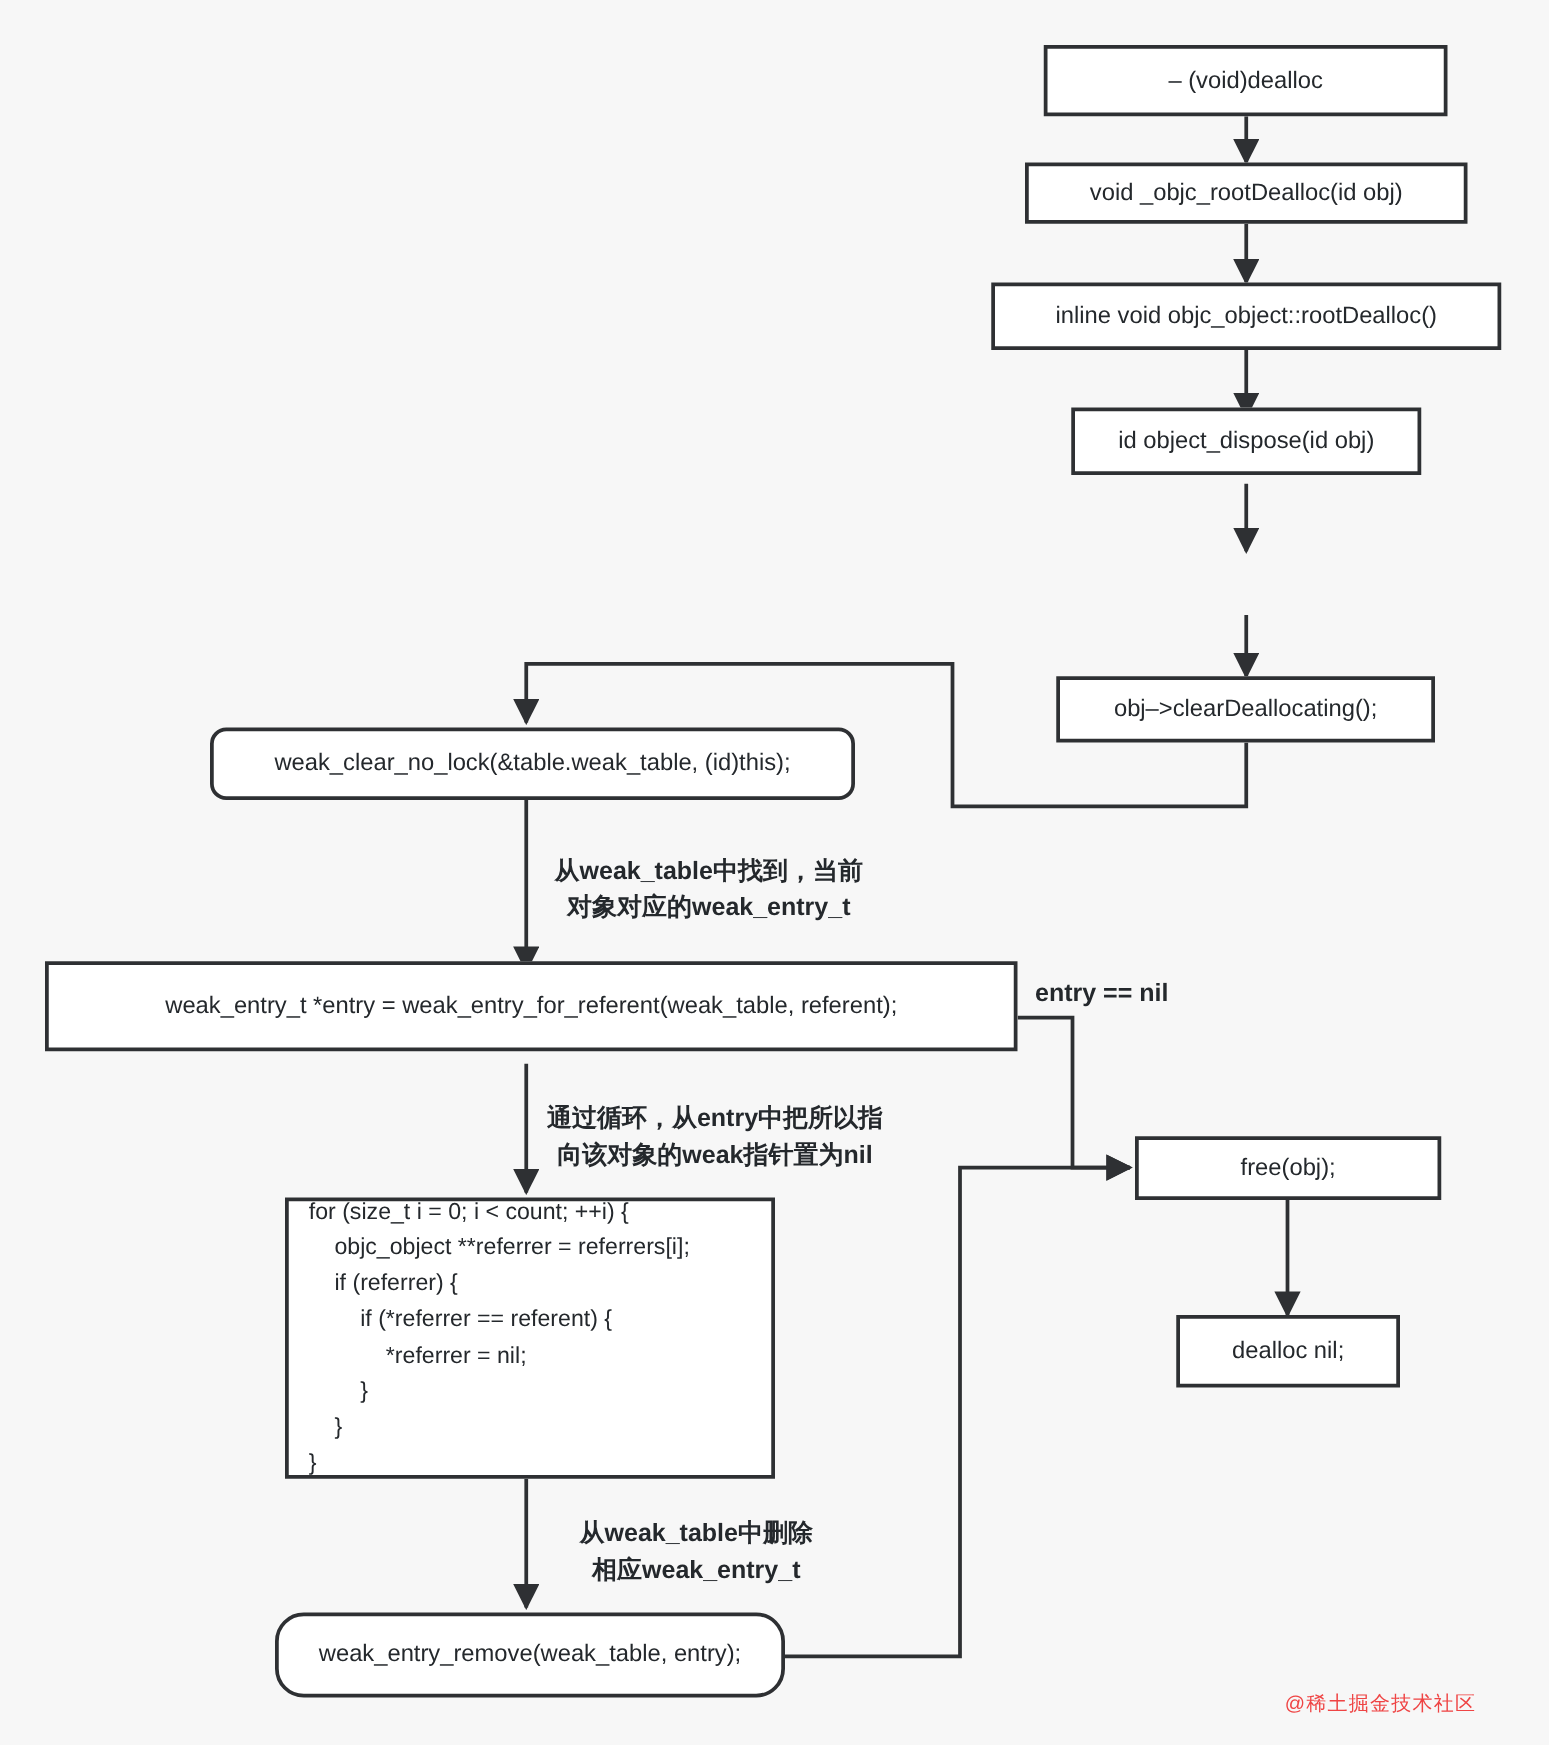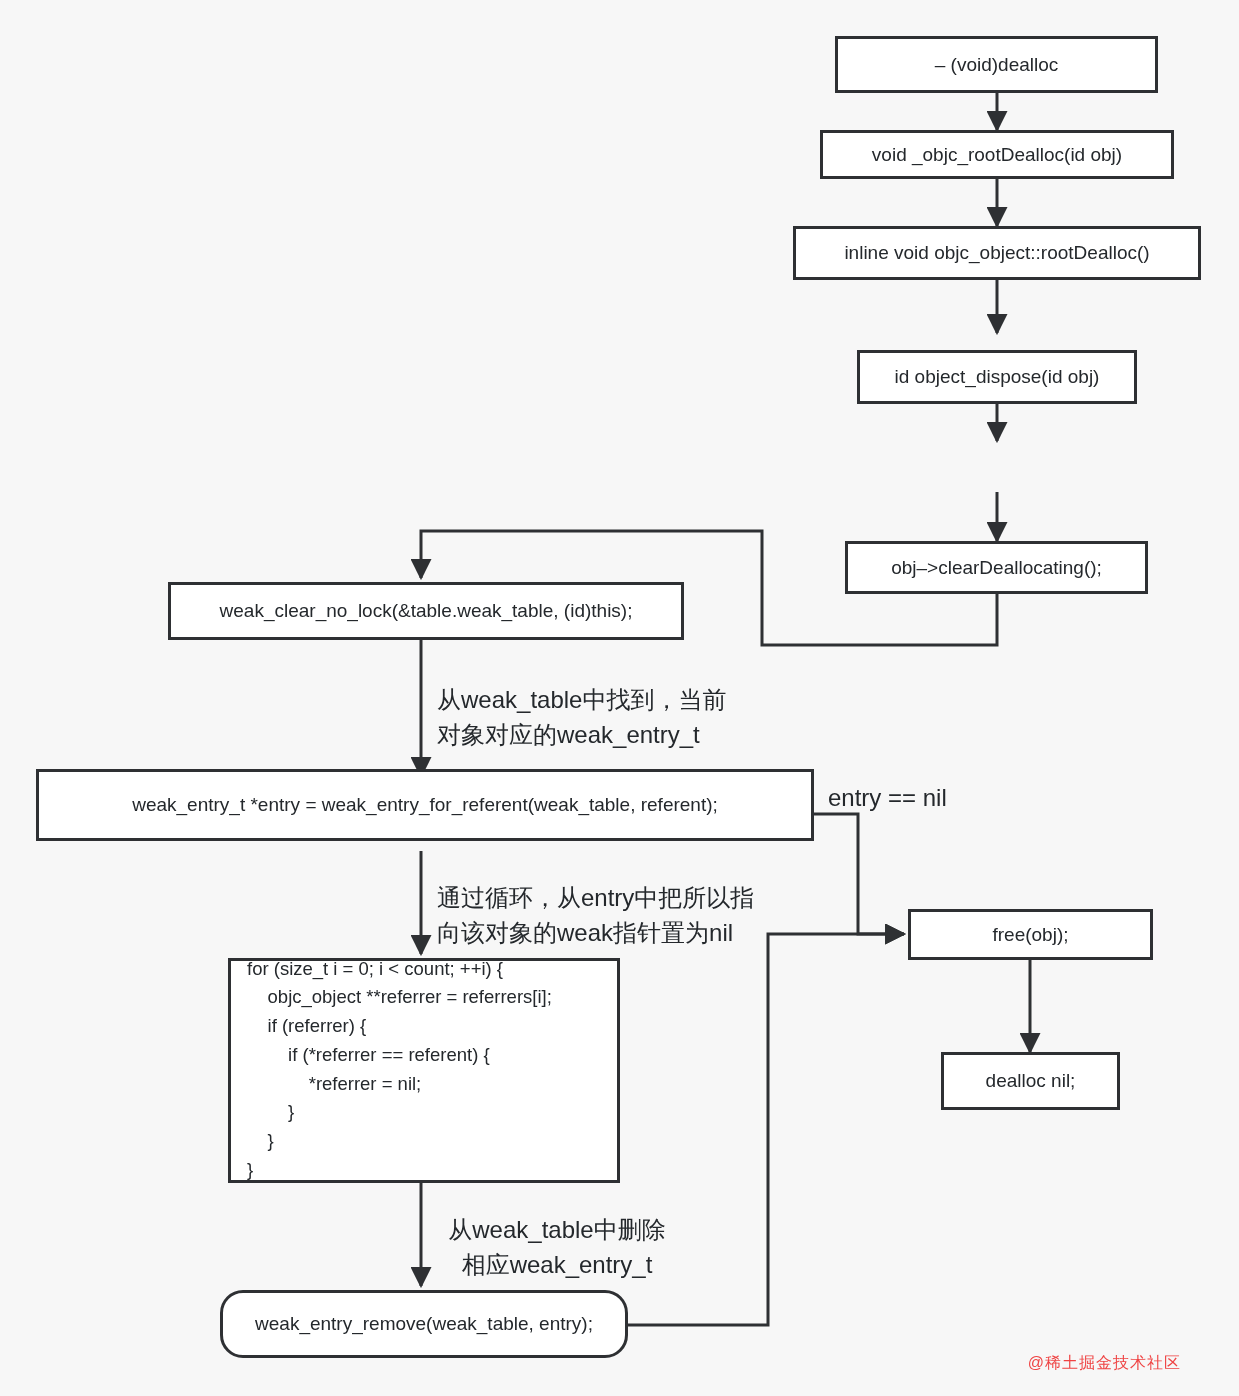--- a/index.html
+++ b/index.html
@@ -47,25 +47,26 @@
     justify-content: flex-start;
     text-align: left;
     padding: 12px 0 14px 16px;
     font-size: 18.5px;
     line-height: 1.55;
     align-items: center;
   }
   .edge-label {
     position: absolute;
     color: #24282c;
-    font-size: 24px;
+    font-size: 20px;
     line-height: 1.45;
     text-align: center;
     white-space: pre;
     z-index: 3;
+    font-weight: bold;
   }
   .watermark {
     position: absolute;
     right: 24px;
     bottom: 22px;
     color: #ef4444;
     font-size: 16px;
     letter-spacing: 1px;
     z-index: 4;
     white-space: pre;
@@ -97,26 +98,26 @@
       <path d="M 1030,960 L 1030,1052"></path>
     </g>
   </svg>
 
   <div class="node" style="left:835px; top:36px; width:323px; height:57px;">– (void)dealloc</div>
 
   <div class="node" style="left:820px; top:130px; width:354px; height:49px;">void _objc_rootDealloc(id obj)</div>
 
   <div class="node" style="left:793px; top:226px; width:408px; height:54px;">inline void objc_object::rootDealloc()</div>
 
-  <div class="node" style="left:857px; top:350px; width:280px; height:54px;">id object_dispose(id obj)</div>
+  <div class="node" style="left:857px; top:326px; width:280px; height:54px;">id object_dispose(id obj)</div>
 
 
   <div class="node" style="left:845px; top:541px; width:303px; height:53px;">obj–&gt;clearDeallocating();</div>
 
-  <div class="node" style="left:168px; top:582px; width:516px; height:58px;">weak_clear_no_lock(&amp;table.weak_table, (id)this);</div>
+  <div class="node" style="left:168px; top:582px; width:516px; height:58px;border-radius:13px;">weak_clear_no_lock(&amp;table.weak_table, (id)this);</div>
 
   <div class="node" style="left:36px; top:769px; width:778px; height:72px;">weak_entry_t *entry = weak_entry_for_referent(weak_table, referent);</div>
 
   <div class="node code" style="left:228px; top:958px; width:392px; height:225px;">for (size_t i = 0; i &lt; count; ++i) {
     objc_object **referrer = referrers[i];
     if (referrer) {
         if (*referrer == referent) {
             *referrer = nil;
         }
     }

